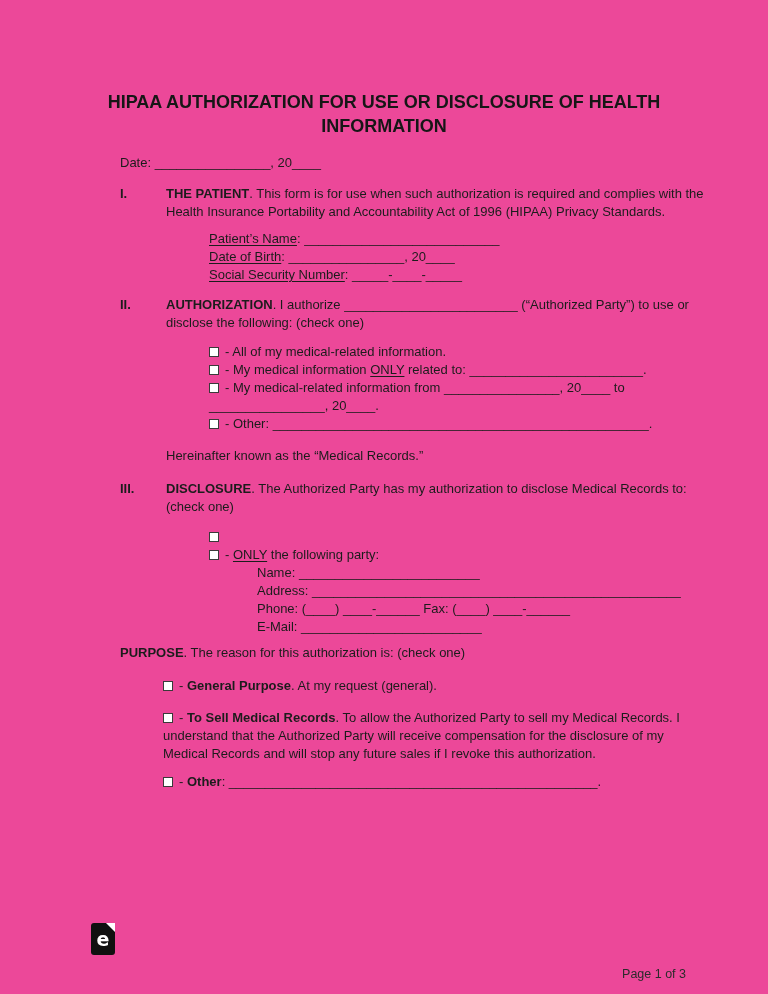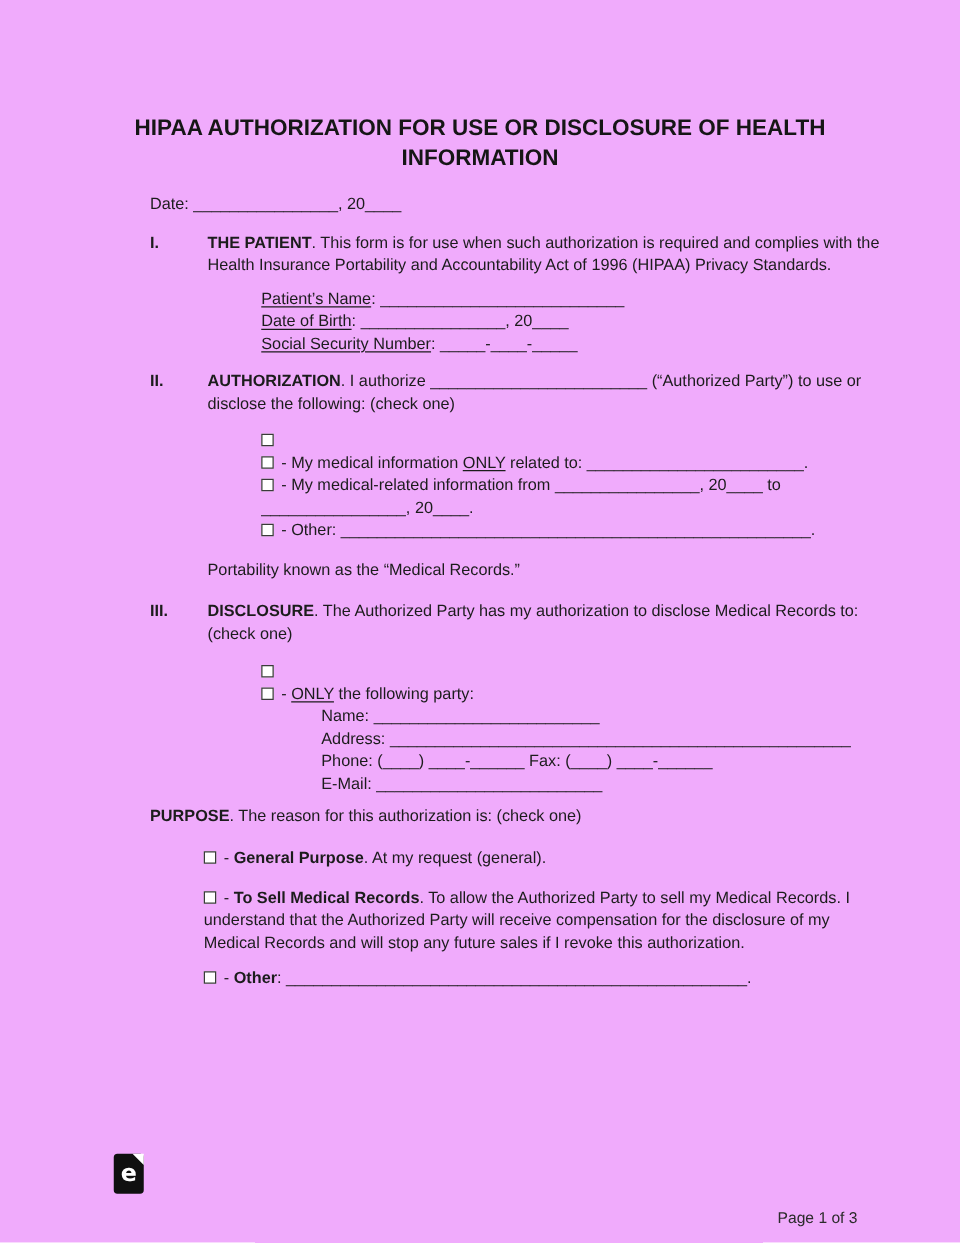--- a/index.html
+++ b/index.html
@@ -1,21 +1,21 @@
 <!DOCTYPE html>
 <html><head>
 <meta charset="utf-8">
 <style>
   * { margin: 0; padding: 0; box-sizing: border-box; }
   html, body { background: #ffffff; }
   .page {
     position: relative;
     width: 768px;
     height: 994px;
-    background: #f0abfc;
+    background: #ec4899;
     font-family: "Liberation Sans", sans-serif;
     color: #1c1c1c;
     overflow: hidden;
   }
   .title {
     padding-top: 90px;
     margin: 0 auto;
     max-width: 580px;
     text-align: center;
     font-size: 18px;
@@ -114,26 +114,26 @@
           <p class="line"><span class="u">Social Security Number</span><span>: </span><span>_____-____-_____</span></p>
         </div>
       </div>
     </div>
 
     <div class="sec sec-authorization">
       <div class="num">II.</div>
       <div class="sec-body">
         <p class="para"><span class="b">AUTHORIZATION</span><span>. I authorize </span><span>________________________</span><span> (“Authorized Party”) to use or disclose the following: (check one)</span></p>
         <div class="opts ind1">
-          <p class="opt"><span class="cb"></span></p>
+          <p class="opt"><span class="cb"></span><span>- All of my medical-related information.</span></p>
           <p class="opt"><span class="cb"></span><span>- My medical information </span><span class="u">ONLY</span><span> related to: </span><span>________________________</span><span>.</span></p>
           <p class="opt"><span class="cb"></span><span>- My medical-related information from </span><span>________________</span><span>, 20____ to </span><span>________________</span><span>, 20____.</span></p>
           <p class="opt"><span class="cb"></span><span>- Other: </span><span>____________________________________________________</span><span>.</span></p>
         </div>
-        <p class="footnote">Portability known as the “Medical Records.”</p>
+        <p class="footnote">Hereinafter known as the “Medical Records.”</p>
       </div>
     </div>
 
     <div class="sec sec-disclosure">
       <div class="num">III.</div>
       <div class="sec-body">
         <p class="para"><span class="b">DISCLOSURE</span><span>. The Authorized Party has my authorization to disclose Medical Records to: (check one)</span></p>
         <div class="opts3 ind1">
           <p class="opt"><span class="cb"></span></p>
           <p class="opt"><span class="cb"></span><span>- </span><span class="u">ONLY</span><span> the following party:</span></p>

